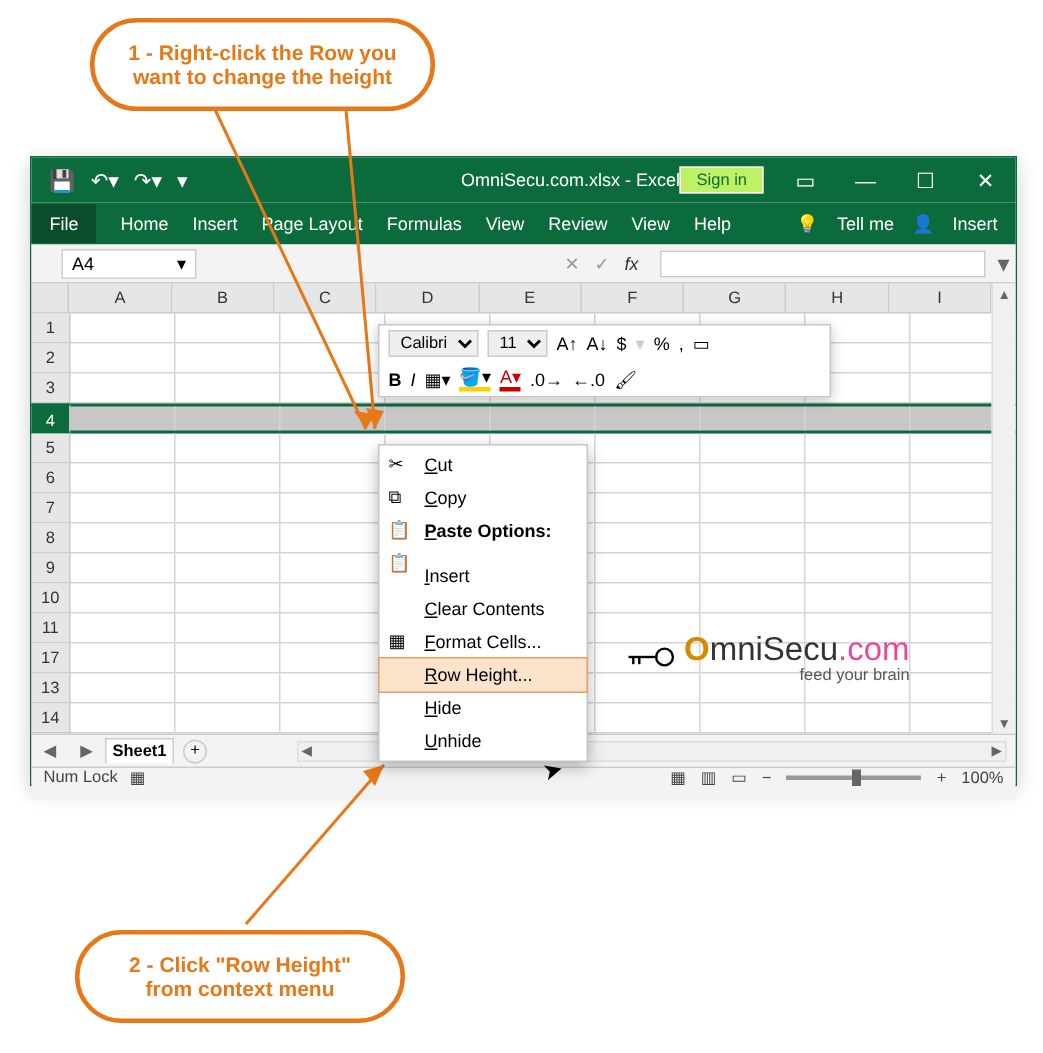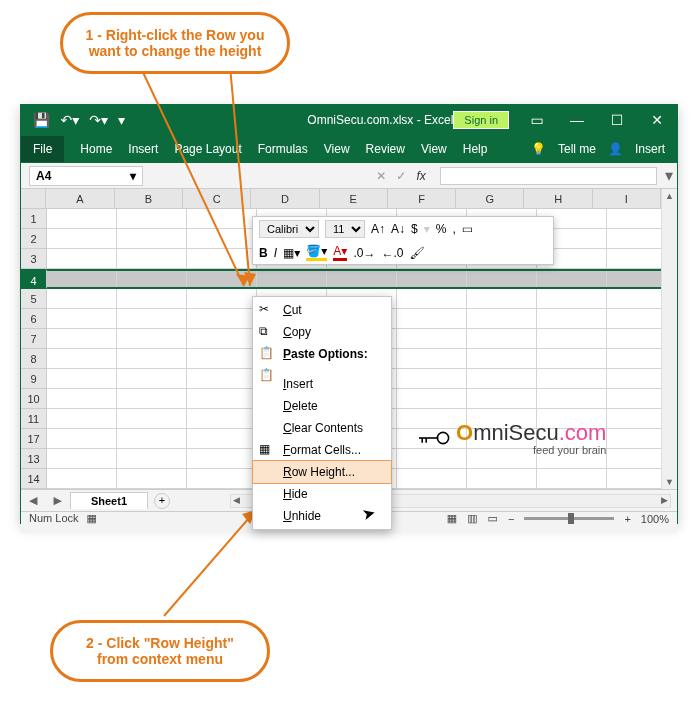--- a/index.html
+++ b/index.html
@@ -19,41 +19,41 @@
 .signin-btn { background: #bef264; color: #0c6b3d; padding: 2px 10px; font-size: 11px; margin-right: 8px; border: 1px solid #fff; }
 .win-btns { display: flex; }
 .win-btns div { width: 40px; height: 30px; display: flex; align-items: center; justify-content: center; font-size: 14px; }
 
 .ribbon-tabs { height: 28px; background: #0c6b3d; display: flex; align-items: center; padding-left: 8px; gap: 16px; color: #fff; font-size: 12px; }
 .ribbon-tabs .tab { cursor: pointer; }
 .ribbon-tabs .tab.file { background: #094d2c; padding: 6px 12px; margin-left: -8px; }
 .ribbon-right { margin-left: auto; display: flex; gap: 12px; padding-right: 12px; align-items: center; }
 
 .formula-bar-row { height: 26px; border-bottom: 1px solid #ccc; display: flex; align-items: center; background: #f3f3f3; }
-.name-box { width: 114px; border: 1px solid #ccc; background: #fff; margin: 3px 8px; padding: 2px 6px; font-size: 12px; display: flex; justify-content: space-between; font-weight: bold; }
+.name-box { width: 90px; border: 1px solid #ccc; background: #fff; margin: 3px 20px; padding: 2px 6px; font-size: 12px; display: flex; justify-content: space-between; }
 .fb-btns { display: flex; gap: 10px; padding: 0 10px; color: #999; font-size: 12px; }
 .fx-area { flex: 1; border: 1px solid #ccc; background: #fff; margin: 3px 4px; height: 18px; }
 
 .grid-wrap { display: flex; height: 300px; position: relative; }
 .corner { width: 26px; height: 20px; background: #e6e6e6; border-right: 1px solid #ccc; border-bottom: 1px solid #ccc; }
 .col-h { height: 20px; background: #e6e6e6; border-right: 1px solid #ccc; border-bottom: 1px solid #ccc; text-align: center; font-size: 11px; color: #333; line-height: 20px; }
 .row-headers { position: absolute; top: 20px; left: 0; }
 .row-h { width: 26px; height: 20px; background: #e6e6e6; border-right: 1px solid #ccc; border-bottom: 1px solid #ccc; text-align: center; font-size: 11px; color: #333; line-height: 20px; }
 .row-h.selected { background: #0c6b3d; color: #fff; border-top: 2px solid #0c6b3d; border-bottom: 2px solid #0c6b3d; }
 .cells { position: absolute; top: 20px; left: 26px; right: 0; bottom: 0; }
 .cell-row { height: 20px; border-bottom: 1px solid #d4d4d4; display: flex; }
 .cell-row.selected { background: #c8c8c8; border-top: 2px solid #0c6b3d; border-bottom: 2px solid #0c6b3d; }
 .cell { border-right: 1px solid #d4d4d4; }
 .vscroll { position: absolute; right: 0; top: 0; width: 16px; bottom: 0; background: #f0f0f0; border-left: 1px solid #ddd; }
 .vscroll::before { content: "▲"; position: absolute; top: 2px; left: 3px; font-size: 9px; color: #666; }
 .vscroll::after { content: "▼"; position: absolute; bottom: 2px; left: 3px; font-size: 9px; color: #666; }
 
 .sheet-tabs { height: 22px; border-top: 1px solid #ccc; display: flex; align-items: center; background: #f3f3f3; font-size: 11px; }
 .sheet-nav { padding: 0 8px; color: #666; }
-.sheet-tab { background: #fff; border: 1px solid #ccc; border-bottom: none; padding: 2px 20px; font-weight: bold; }
+.sheet-tab { background: #fff; border: 1px solid #ccc; border-bottom: none; padding: 2px 4px; font-weight: bold; }
 .sheet-add { margin-left: 6px; border: 1px solid #ccc; border-radius: 50%; width: 16px; height: 16px; text-align: center; line-height: 13px; }
 .hscroll { flex: 1; margin: 0 6px 0 60px; height: 14px; background: #f0f0f0; border: 1px solid #ddd; position: relative; }
 .hscroll::before { content: "◀"; position: absolute; left: 2px; font-size: 9px; color: #666; }
 .hscroll::after { content: "▶"; position: absolute; right: 2px; font-size: 9px; color: #666; }
 
 .status-bar { height: 22px; background: #f3f3f3; border-top: 1px solid #ccc; display: flex; align-items: flex-start; font-size: 11px; padding: 0 8px; color: #444; }
 .status-right { margin-left: auto; display: flex; align-items: center; gap: 10px; }
 .zoom-slider { width: 90px; height: 3px; background: #999; position: relative; }
 .zoom-slider::after { content: ""; position: absolute; left: 44px; top: -4px; width: 6px; height: 11px; background: #666; }
 
@@ -381,21 +381,20 @@
 </div>
 
 <div class="context-menu" id="ctxmenu">
     <div class="mi"><span class="ico">✂</span><span class="u">C</span>ut</div>
     <div class="mi"><span class="ico">⧉</span><span class="u">C</span>opy</div>
     <div class="mi bold-label"><span class="ico">📋</span><span class="u">P</span>aste Options:</div>
     <div class="mi">
       <span class="ico">📋</span>
     </div>
     <div class="mi"><span class="u">I</span>nsert</div>
-    <div class="mi"><span class="u">D</span>elete</div>
     <div class="mi"><span class="u">C</span>lear Contents</div>
     <div class="mi"><span class="ico">▦</span><span class="u">F</span>ormat Cells...</div>
     <div class="mi hl"><span class="u">R</span>ow Height...</div>
     <div class="mi"><span class="u">H</span>ide</div>
     <div class="mi"><span class="u">U</span>nhide</div>
   </div>
 
 <div class="cursor">➤</div>
 
 <div class="watermark">

